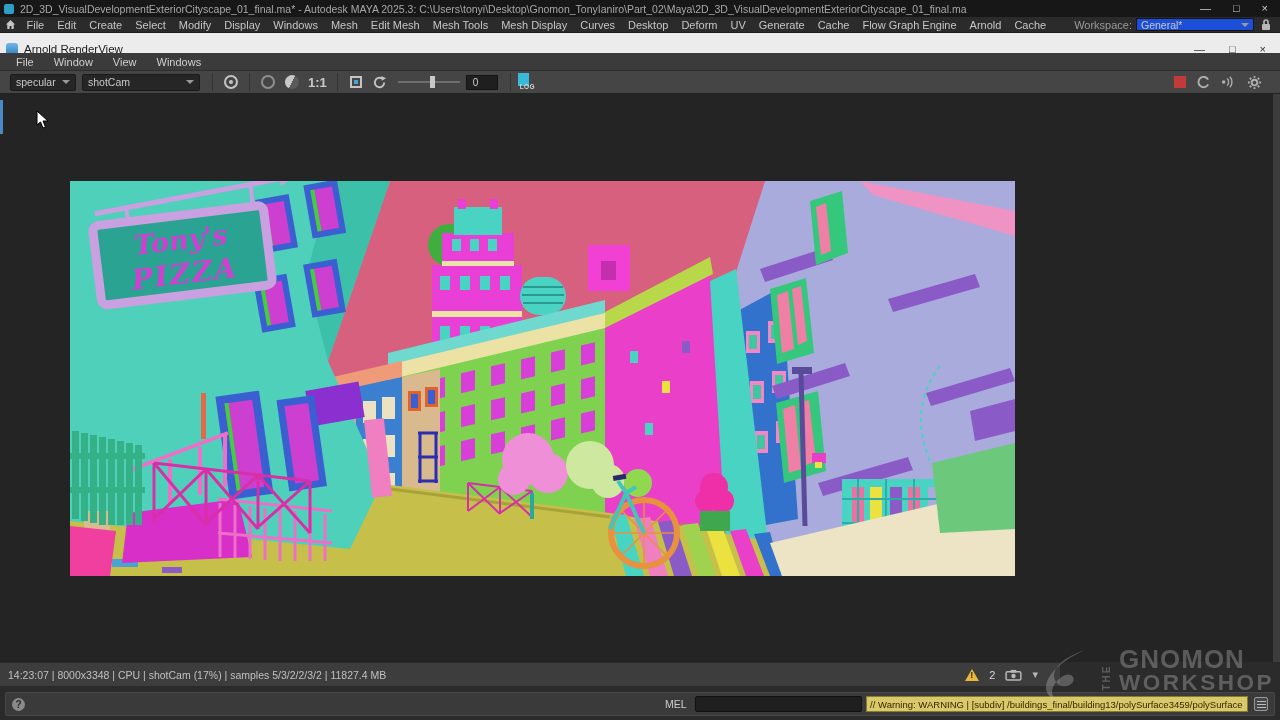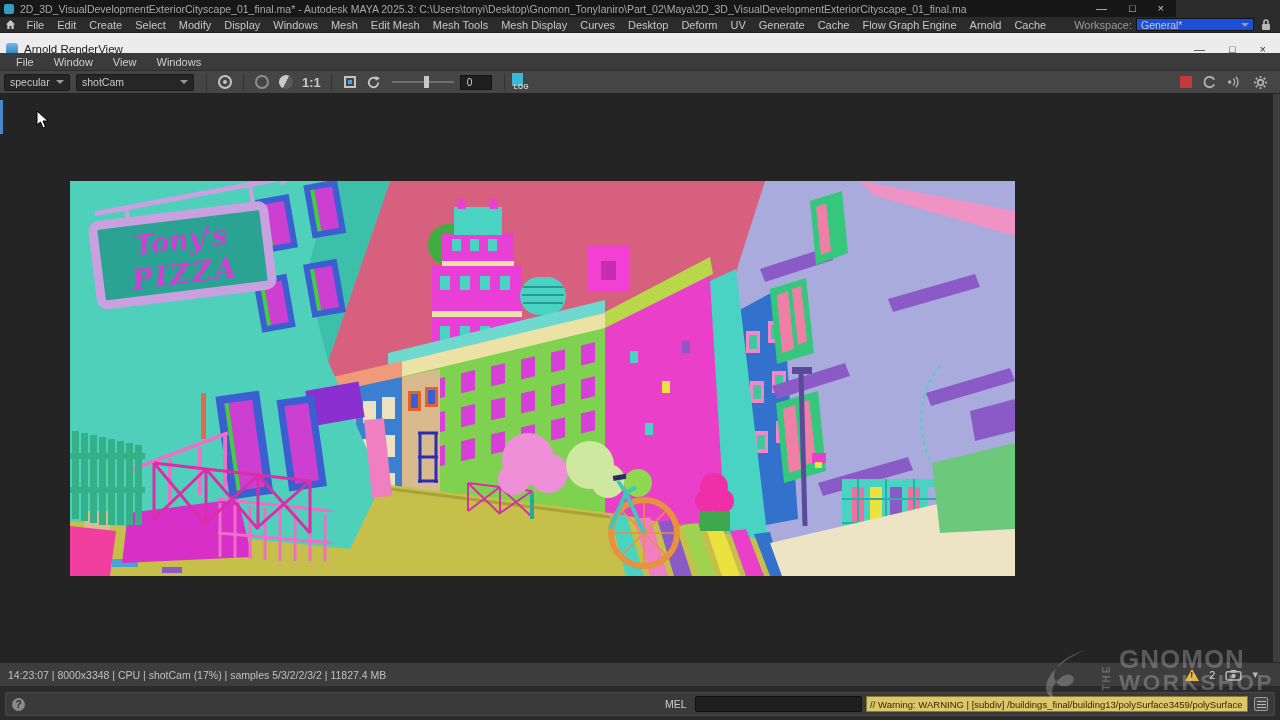--- a/index.html
+++ b/index.html
@@ -1,20 +1,20 @@
 <!DOCTYPE html>
 <html><head>
 <meta charset="utf-8">
 <style>
   * { margin:0; padding:0; box-sizing:border-box; }
   html,body { width:1280px; height:720px; background:#2b2b2b; font-family:"Liberation Sans",sans-serif; overflow:hidden; }
   #stage { position:relative; width:1280px; height:720px; background:#2b2b2b; }
 
   
-  .win-titlebar { position:absolute; left:0; top:0; width:1176px; height:17px; background:#171717; display:flex; align-items:center; padding:0 4px; }
+  .win-titlebar { position:absolute; left:0; top:0; width:1280px; height:17px; background:#171717; display:flex; align-items:center; padding:0 4px; }
   .win-app-icon { width:10px; height:10px; background:#2e9ec4; border-radius:2px; margin-right:6px; flex:none; }
   .win-title { color:#a8a8a8; font-size:10.5px; white-space:nowrap; overflow:hidden; flex:1; }
   .win-controls { display:flex; gap:22px; margin-right:8px; color:#cfcfcf; font-size:11px; }
   .win-controls span { cursor:default; line-height:17px; }
 
   
   .maya-menubar { position:absolute; left:0; top:17px; width:1280px; height:16px; background:#2b2b2b; display:flex; align-items:center; border-bottom:1px solid #1d1d1d; }
   .maya-home { width:20px; text-align:center; flex:none; }
   .maya-menu-item { color:#c6c6c6; font-size:11px; padding:0 6.5px; white-space:nowrap; }
   .maya-spacer { flex:1; }
@@ -23,21 +23,21 @@
   .dd-arrow { width:0; height:0; border-left:4px solid transparent; border-right:4px solid transparent; border-top:4px solid #9a9a9a; }
 
   
   .arv-titlebar { position:absolute; left:0; top:33px; width:1280px; height:20px; background:#ececec; display:flex; align-items:center; padding:16px 6px; }
   .arv-icon { width:12px; height:12px; border-radius:3px; background:linear-gradient(180deg,#6fb9e8,#2f7fc0); margin-right:6px; flex:none; }
   .arv-title { color:#1a1a1a; font-size:11.5px; flex:1; }
   .arv-controls { display:flex; gap:24px; color:#333; font-size:11px; margin-right:8px; }
   .arv-menubar { position:absolute; left:0; top:53px; width:1280px; height:18px; background:#3b3b3b; display:flex; align-items:center; padding-left:6px; border-bottom:1px solid #2e2e2e; }
   .arv-menu-item { color:#cfcfcf; font-size:11px; padding:0 10px; }
 
-  .arv-toolbar { position:absolute; left:0; top:71px; width:1280px; height:23px; background:#454545; display:flex; align-items:center; padding:0 4px; border-bottom:1px solid #222; }
+  .arv-toolbar { position:absolute; left:0; top:71px; width:1280px; height:23px; background:#454545; display:flex; align-items:center; padding:0 10px; border-bottom:1px solid #222; }
   .tb-select { height:17px; background:#262626; border:1px solid #1a1a1a; border-radius:2px; color:#c8c8c8; font-size:10.5px; display:flex; align-items:center; justify-content:space-between; padding:0 5px; margin-right:6px; }
   .tb-sep { width:1px; height:18px; background:#333; margin:0 6px; }
   .tb-icon { display:flex; align-items:center; justify-content:center; width:20px; height:20px; margin:0 2px; }
   .icon-target { width:14px; height:14px; border:2px solid #c4c4c4; border-radius:50%; position:relative; }
   .icon-target::after { content:""; position:absolute; left:3px; top:3px; width:4px; height:4px; background:#c4c4c4; border-radius:50%; }
   .icon-rgba { width:14px; height:14px; border:2px solid #8f8f8f; border-radius:50%; }
   .icon-half { width:14px; height:14px; border-radius:50%; background:linear-gradient(90deg,#c8c8c8 50%,#5a5a5a 50%); transform:rotate(25deg); }
   .tb-ratio { color:#c8c8c8; font-size:13px; font-weight:bold; margin:0 4px; }
   .icon-region { width:12px; height:12px; border:2px solid #c4c4c4; position:relative; }
   .icon-region::after { content:""; position:absolute; left:2px; top:2px; width:4px; height:4px; background:#4aa3d8; }
@@ -52,21 +52,21 @@
   .icon-abort { width:12px; height:12px; background:#c23a3a; }
 
   
   .arv-canvas { position:absolute; left:0; top:94px; width:1280px; height:568px; background:#242424; overflow:hidden; }
   .canvas-scroll-left { position:absolute; left:0; top:6px; width:3px; height:34px; background:#4a88c8; }
   .canvas-scroll-right { position:absolute; right:0; top:0; width:7px; height:568px; background:#3d3d3d; }
   .render-image { position:absolute; left:70px; top:87px; width:945px; height:395px; }
   .cursor { position:absolute; left:36px; top:16px; }
 
   
-  .arv-statusbar { position:absolute; left:0; top:662px; width:1280px; height:24px; background:#3d3d3d; display:flex; align-items:center; padding:0 8px; border-top:1px solid #2a2a2a; }
+  .arv-statusbar { position:absolute; left:0; top:662px; width:1060px; height:24px; background:#3d3d3d; display:flex; align-items:center; padding:0 8px; border-top:1px solid #2a2a2a; }
   .status-text { color:#c0c0c0; font-size:10.5px; white-space:nowrap; }
   .status-right { margin-left:auto; display:flex; align-items:center; gap:10px; margin-right:14px; }
   .warn-tri { width:0; height:0; border-left:7px solid transparent; border-right:7px solid transparent; border-bottom:12px solid #e8b83a; position:relative; }
   .warn-tri::after { content:"!"; position:absolute; left:-2px; top:1px; color:#3a2a00; font-size:9px; font-weight:bold; }
   .warn-count { color:#d8d8d8; font-size:11px; }
   .chev { color:#b8b8b8; font-size:11px; }
 
   
   .maya-bottom { position:absolute; left:0; top:686px; width:1280px; height:34px; background:#2b2b2b; }
   .bottom-inner { position:absolute; left:5px; top:6px; width:1270px; height:24px; background:#3a3a3a; border:1px solid #474747; border-radius:2px; display:flex; align-items:center; padding:0 6px; }

